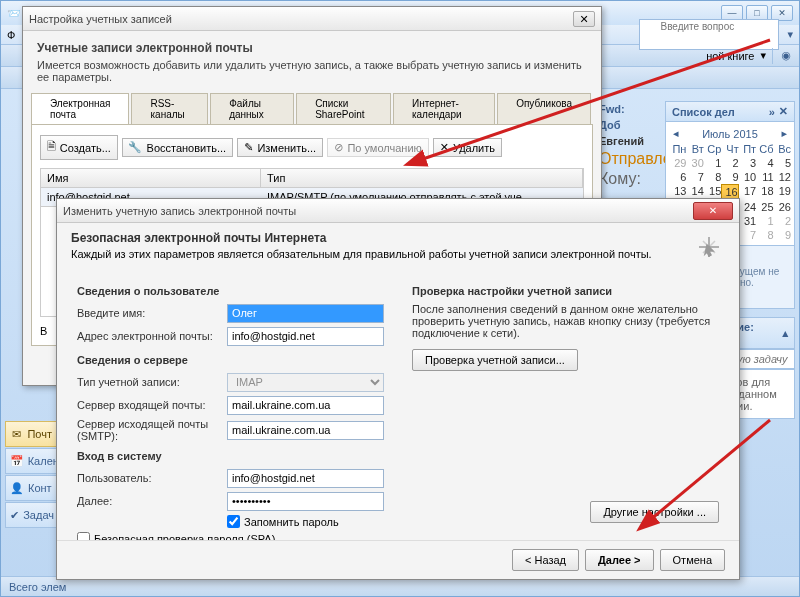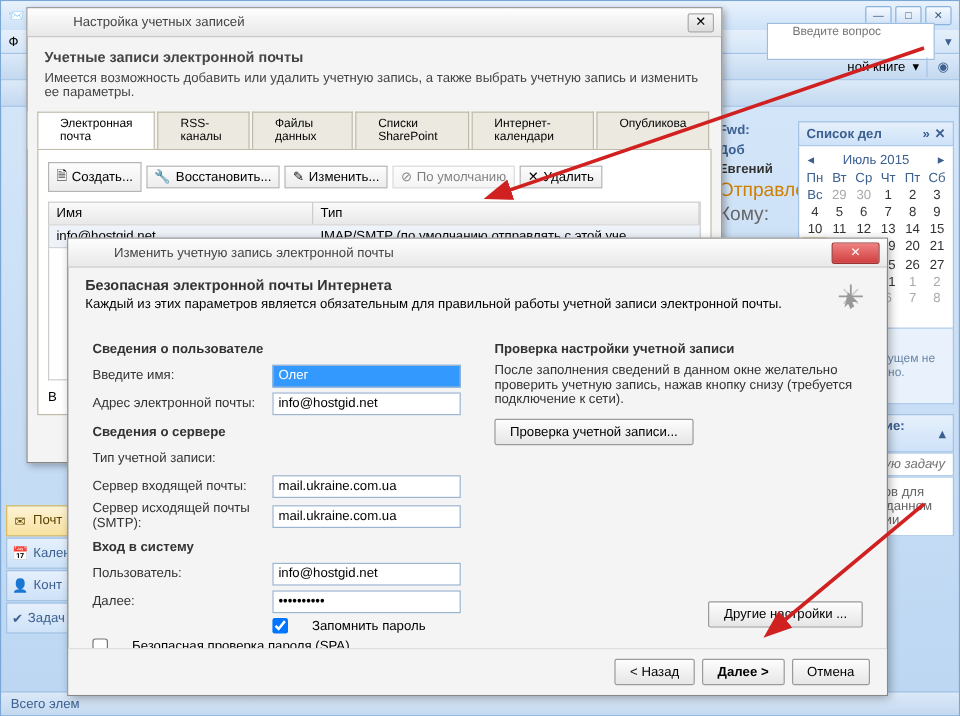--- a/index.html
+++ b/index.html
@@ -17,21 +17,21 @@
 .toolbar-row .sep { width:1px; background:#a4c3e5; height:16px; }
 
 
 .right-sidebar { position: absolute; right: 4px; top: 100px; width: 130px; }
 .pane-header { background: linear-gradient(#e6f0fb,#cde2f8); border: 1px solid #a4c3e5; padding: 3px 6px; display: flex; align-items: center; gap: 4px; font-weight: bold; color: #3c6090; }
 .pane-header .spacer { flex:1; }
 .pane-header .xbtn { cursor:pointer; color:#3c6090; }
 .calendar { background: #fff; border: 1px solid #a4c3e5; border-top: none; padding: 3px; }
 .cal-head { text-align: center; font-size: 10px; color: #3c6090; padding: 2px 0; display:flex; justify-content:space-between; align-items:center;}
 .cal-head .nav { cursor:pointer; padding:0 4px;}
-.cal-grid { display: grid; grid-template-columns: repeat(6, 1fr); gap: 0; text-align: center; font-size: 9px; }
+.cal-grid { display: grid; grid-template-columns: repeat(7, 1fr); gap: 0; text-align: right; font-size: 9px; }
 .cal-grid span { padding: 1px 0; color: #333; }
 .cal-grid .hd { color: #3c6090; }
 .cal-grid .out { color: #aaa; }
 .cal-grid .today { background: #ffcb4f; border: 1px solid #c08a00; }
 .future-text { background: #e9f2fc; border: 1px solid #a4c3e5; border-top:none; padding: 20px 6px; text-align: center; color: #6b86a6; font-size: 10px; }
 
 .sort-header { margin-top: 8px; }
 .task-input { width: 100%; height: 20px; border: 1px solid #a4c3e5; padding: 0 4px; color: #999; font-style: italic; }
 .empty-msg { background: #fff; border: 1px solid #a4c3e5; padding: 6px; color: #666; }
 
@@ -42,21 +42,21 @@
 
 
 .left-nav { position:absolute; left:4px; top:100px; width:52px; }
 .nav-item { height:26px; background:linear-gradient(#fdf3d6,#f8e2a0); border:1px solid #d8bb60; margin-bottom:1px; display:flex; align-items:center; padding:0 4px; gap:4px; font-size:10px; color:#5c4400; overflow:hidden;}
 .nav-item.alt { background:linear-gradient(#e6f0fb,#cde2f8); border-color:#a4c3e5; color:#3c6090;}
 .icon-box { width:14px; height:14px; display:inline-flex; align-items:center; justify-content:center; }
 
 
 .dlg1 { position: absolute; left: 22px; top: 6px; width: 580px; height: 380px; background: #f4f4f4; border: 1px solid #888; box-shadow: 2px 2px 6px rgba(0,0,0,0.3); }
 .dlg-titlebar { height: 24px; background: linear-gradient(#fefefe,#e8e8e8); border-bottom: 1px solid #c8c8c8; display: flex; align-items: center; padding: 0 6px; }
-.dlg-titlebar .title { flex: 1; color: #444; margin-left: 32px; }
+.dlg-titlebar .title { flex: 1; color: #444; }
 .dlg-close { width: 22px; height: 16px; background: linear-gradient(#f5f5f5,#ddd); border: 1px solid #aaa; border-radius: 2px; text-align: center; line-height: 14px; cursor: pointer; }
 .dlg1 .desc { padding: 10px 14px; color: #444; }
 .dlg1 .desc h2 { font-size: 12px; font-weight: bold; margin-bottom: 4px; }
 .tabs { display: flex; padding: 0 8px; background: #f4f4f4; }
 .tab { padding: 4px 18px; background: #ece9e0; border: 1px solid #c0bba8; border-bottom: none; margin-right: 2px; font-size: 10px; cursor: pointer; }
 .tab.active { background: #fff; }
 .tab-body { background: #fff; border: 1px solid #c0bba8; margin: 0 8px 8px; padding: 8px; }
 .tb-row { display: flex; align-items: center; gap: 4px; padding: 2px 0; }
 .tb-btn { background: linear-gradient(#fdfdfd,#ececec); border: 1px solid #b5b5b5; padding: 2px 6px; cursor: pointer; display:flex; align-items:center; gap:4px; font-size:10px;}
 .list-header { display: flex; background: linear-gradient(#fafafa,#e8e8e8); border: 1px solid #ccc; }
@@ -71,21 +71,21 @@
 .dlg2 .desc h2 { font-size: 12px; font-weight: bold; margin-bottom: 3px; color:#333;}
 .dlg2 .desc .cursor-icon { width: 32px; height: 32px; color:#999; }
 .form-area { display: flex; padding: 6px 20px; gap: 28px; }
 .form-col { flex: 1; }
 .form-col h3 { font-size: 11px; font-weight: bold; margin: 8px 0 6px; color:#333;}
 .frow { display: flex; align-items: center; margin: 3px 0; min-height:20px; }
 .frow label { width: 150px; color: #333; }
 .frow input[type=text], .frow input[type=password], .frow select { flex: 1; height: 19px; border: 1px solid #9cb4cf; padding: 0 4px; background:#fff; }
 .frow input[disabled], .frow select[disabled] { background: #f0f0f0; color: #666; }
 .frow input.sel { background: #3399ff; color: #fff; }
-.check-row { display:flex; align-items:center; gap:20px; margin:4px 0; }
+.check-row { display:flex; align-items:center; gap:4px; margin:4px 0; }
 .btn { background: linear-gradient(#fdfdfd,#e6e6e6); border: 1px solid #9a9a9a; padding: 4px 12px; cursor: pointer; border-radius: 2px; }
 .btn-row { display: flex; justify-content: flex-end; gap: 6px; padding: 8px 14px; border-top: 1px solid #ddd; position:absolute; bottom:0; left:0; right:0; background:#f4f4f4;}
 .dlg2-close { width:40px; height:18px; background:linear-gradient(#f08080,#d04040); border:1px solid #a03030; border-radius:2px; color:#fff; text-align:center; line-height:16px; cursor:pointer; font-size:10px; }
 
 .status-bar { position:absolute; bottom:0; left:0; right:0; height:20px; background:linear-gradient(#dce9f8,#c3d9f0); border-top:1px solid #a4c3e5; display:flex; align-items:center; padding:0 8px; color:#3c6090; font-size:10px;}
 
 
 .arrow-svg { position:absolute; pointer-events:none; z-index:50; }
 </style>
 </head>
@@ -304,20 +304,21 @@
           <label>Введите имя:</label>
           <input type="text" class="sel" value="Олег" style="">
         </div>
       <div class="frow">
           <label>Адрес электронной почты:</label>
           <input type="text" value="info@hostgid.net" style="">
         </div>
       <h3>Сведения о сервере</h3>
       <div class="frow">
           <label>Тип учетной записи:</label>
+          <select disabled=""><option>IMAP</option></select>
         </div>
       <div class="frow">
           <label>Сервер входящей почты:</label>
           <input type="text" value="mail.ukraine.com.ua" style="">
         </div>
       <div class="frow">
           <label>Сервер исходящей почты (SMTP):</label>
           <input type="text" value="mail.ukraine.com.ua" style="">
         </div>
       <h3>Вход в систему</h3>

